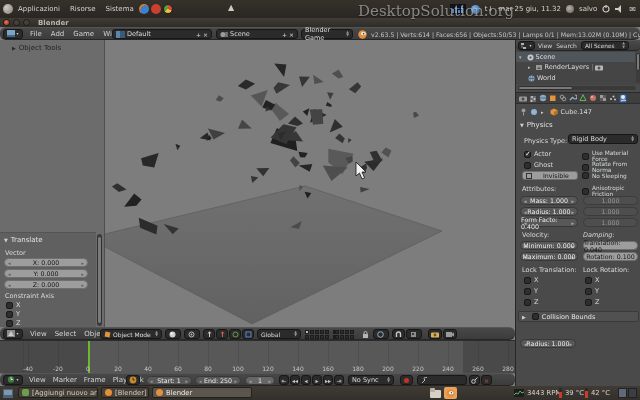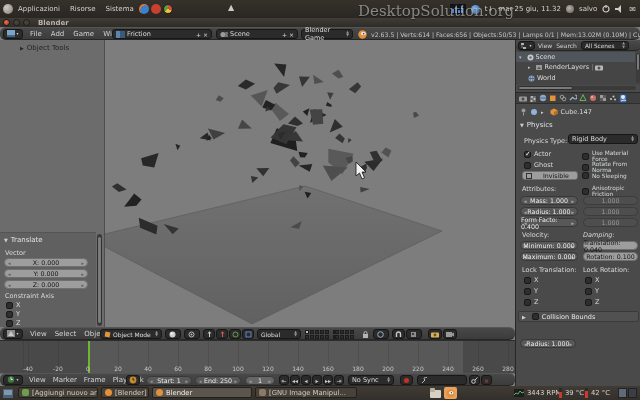--- a/index.html
+++ b/index.html
@@ -124,21 +124,21 @@
     <span class="menu" style="margin-left:7px;">File</span>
     <span class="menu" style="margin-left:9px;">Add</span>
     <span class="menu" style="margin-left:9px;">Game</span>
     <span class="menu" style="margin-left:9px;">Window</span>
     <span class="menu" style="margin-left:9px;">Help</span>
     <span class="combo abs" style="left:112px;top:1px;width:100px;">
       <svg width="9" height="7">
           <rect width="9" height="7" fill="#3a5a7a"></rect>
           <rect x="0" y="0" width="4" height="7" fill="#5d84ab"></rect>
         </svg>
-      <span style="flex:1;">Friction</span>
+      <span style="flex:1;">Default</span>
       <span style="font-size:6px;">+</span>
       <span style="font-size:6px;">×</span>
     </span>
     <span class="combo abs" style="left:216px;top:1px;width:82px;">
       <svg width="8" height="7">
           <circle cx="3" cy="3.5" r="2.6" fill="#9a9a9a"></circle>
           <rect x="5.2" y="1" width="2.6" height="5" fill="#777"></rect>
         </svg>
       <span style="flex:1;">Scene</span>
       <span style="font-size:6px;">+</span>
@@ -223,21 +223,21 @@
           <polygon points="255.1,43.8 245.9,49.6 237.8,45.9 245.9,39.5" fill="rgb(42,42,42)"></polygon>
           <polygon points="297.5,86.0 288.0,83.4 295.0,76.5 303.0,83.5" fill="rgb(47,47,47)"></polygon>
         </g>
     </svg>
     <svg class="abs" style="left:355px;top:122px;" width="12" height="18">
       <polygon points="1,0 1,14 4.5,11 7,17 9.5,15.8 7,10 11,10" fill="#f2f2f2" stroke="#111" stroke-width="0.8"></polygon>
     </svg>
   </div>
 
   <div id="toolshelf" class="abs">
-    <div class="row" style="position:absolute;left:20px;top:4px;">
+    <div class="row" style="position:absolute;left:12px;top:4px;">
       <span class="tri" style="color:#2a2a2a;">▶</span>
       <span style="font-size:7px;color:#242424;">Object Tools</span>
     </div>
     <div id="translate-panel">
       <div class="row" style="position:absolute;left:4px;top:3px;">
         <span class="tri">▼</span>
         <span class="phead">Translate</span>
       </div>
       <span class="lbl abs" style="left:5px;top:16px;text-align:center;">Vector</span>
       <span class="pill light" style="left:4px;top:25px;width:84px;">
@@ -779,24 +779,20 @@
         <span>[Aggiungi nuovo arti...</span>
       </span>
     <span class="task" style="left:101px;width:48px;">
         <span class="tico" style="background:#e48f3a;border-radius:50%;"></span>
         <span>[Blender]</span>
       </span>
     <span class="task active" style="left:152px;width:100px;">
         <span class="tico" style="background:#e48f3a;border-radius:50%;"></span>
         <span>Blender</span>
       </span>
-    <span class="task" style="left:255px;width:102px;">
-        <span class="tico" style="background:#8a7a68;"></span>
-        <span>[GNU Image Manipul...</span>
-      </span>
     <svg class="abs" style="left:430px;top:2px;" width="11" height="10">
         <rect x="0" y="2" width="11" height="8" rx="1" fill="#d8d2c6"></rect>
         <rect x="0" y="0" width="5" height="4" rx="1" fill="#b8b0a0"></rect>
       </svg>
     <span class="abs" style="left:444px;top:1px;width:13px;height:12px;background:#e8a25e;border-radius:2px;display:flex;align-items:center;justify-content:center;">
       <svg width="9" height="9">
           <circle cx="4.5" cy="4.5" r="4" fill="#e48f3a"></circle>
           <ellipse cx="5.2" cy="3.7" rx="2.2" ry="1.5" fill="#fff"></ellipse>
           <circle cx="5.4" cy="3.8" r="0.8" fill="#23496e"></circle>
         </svg>

